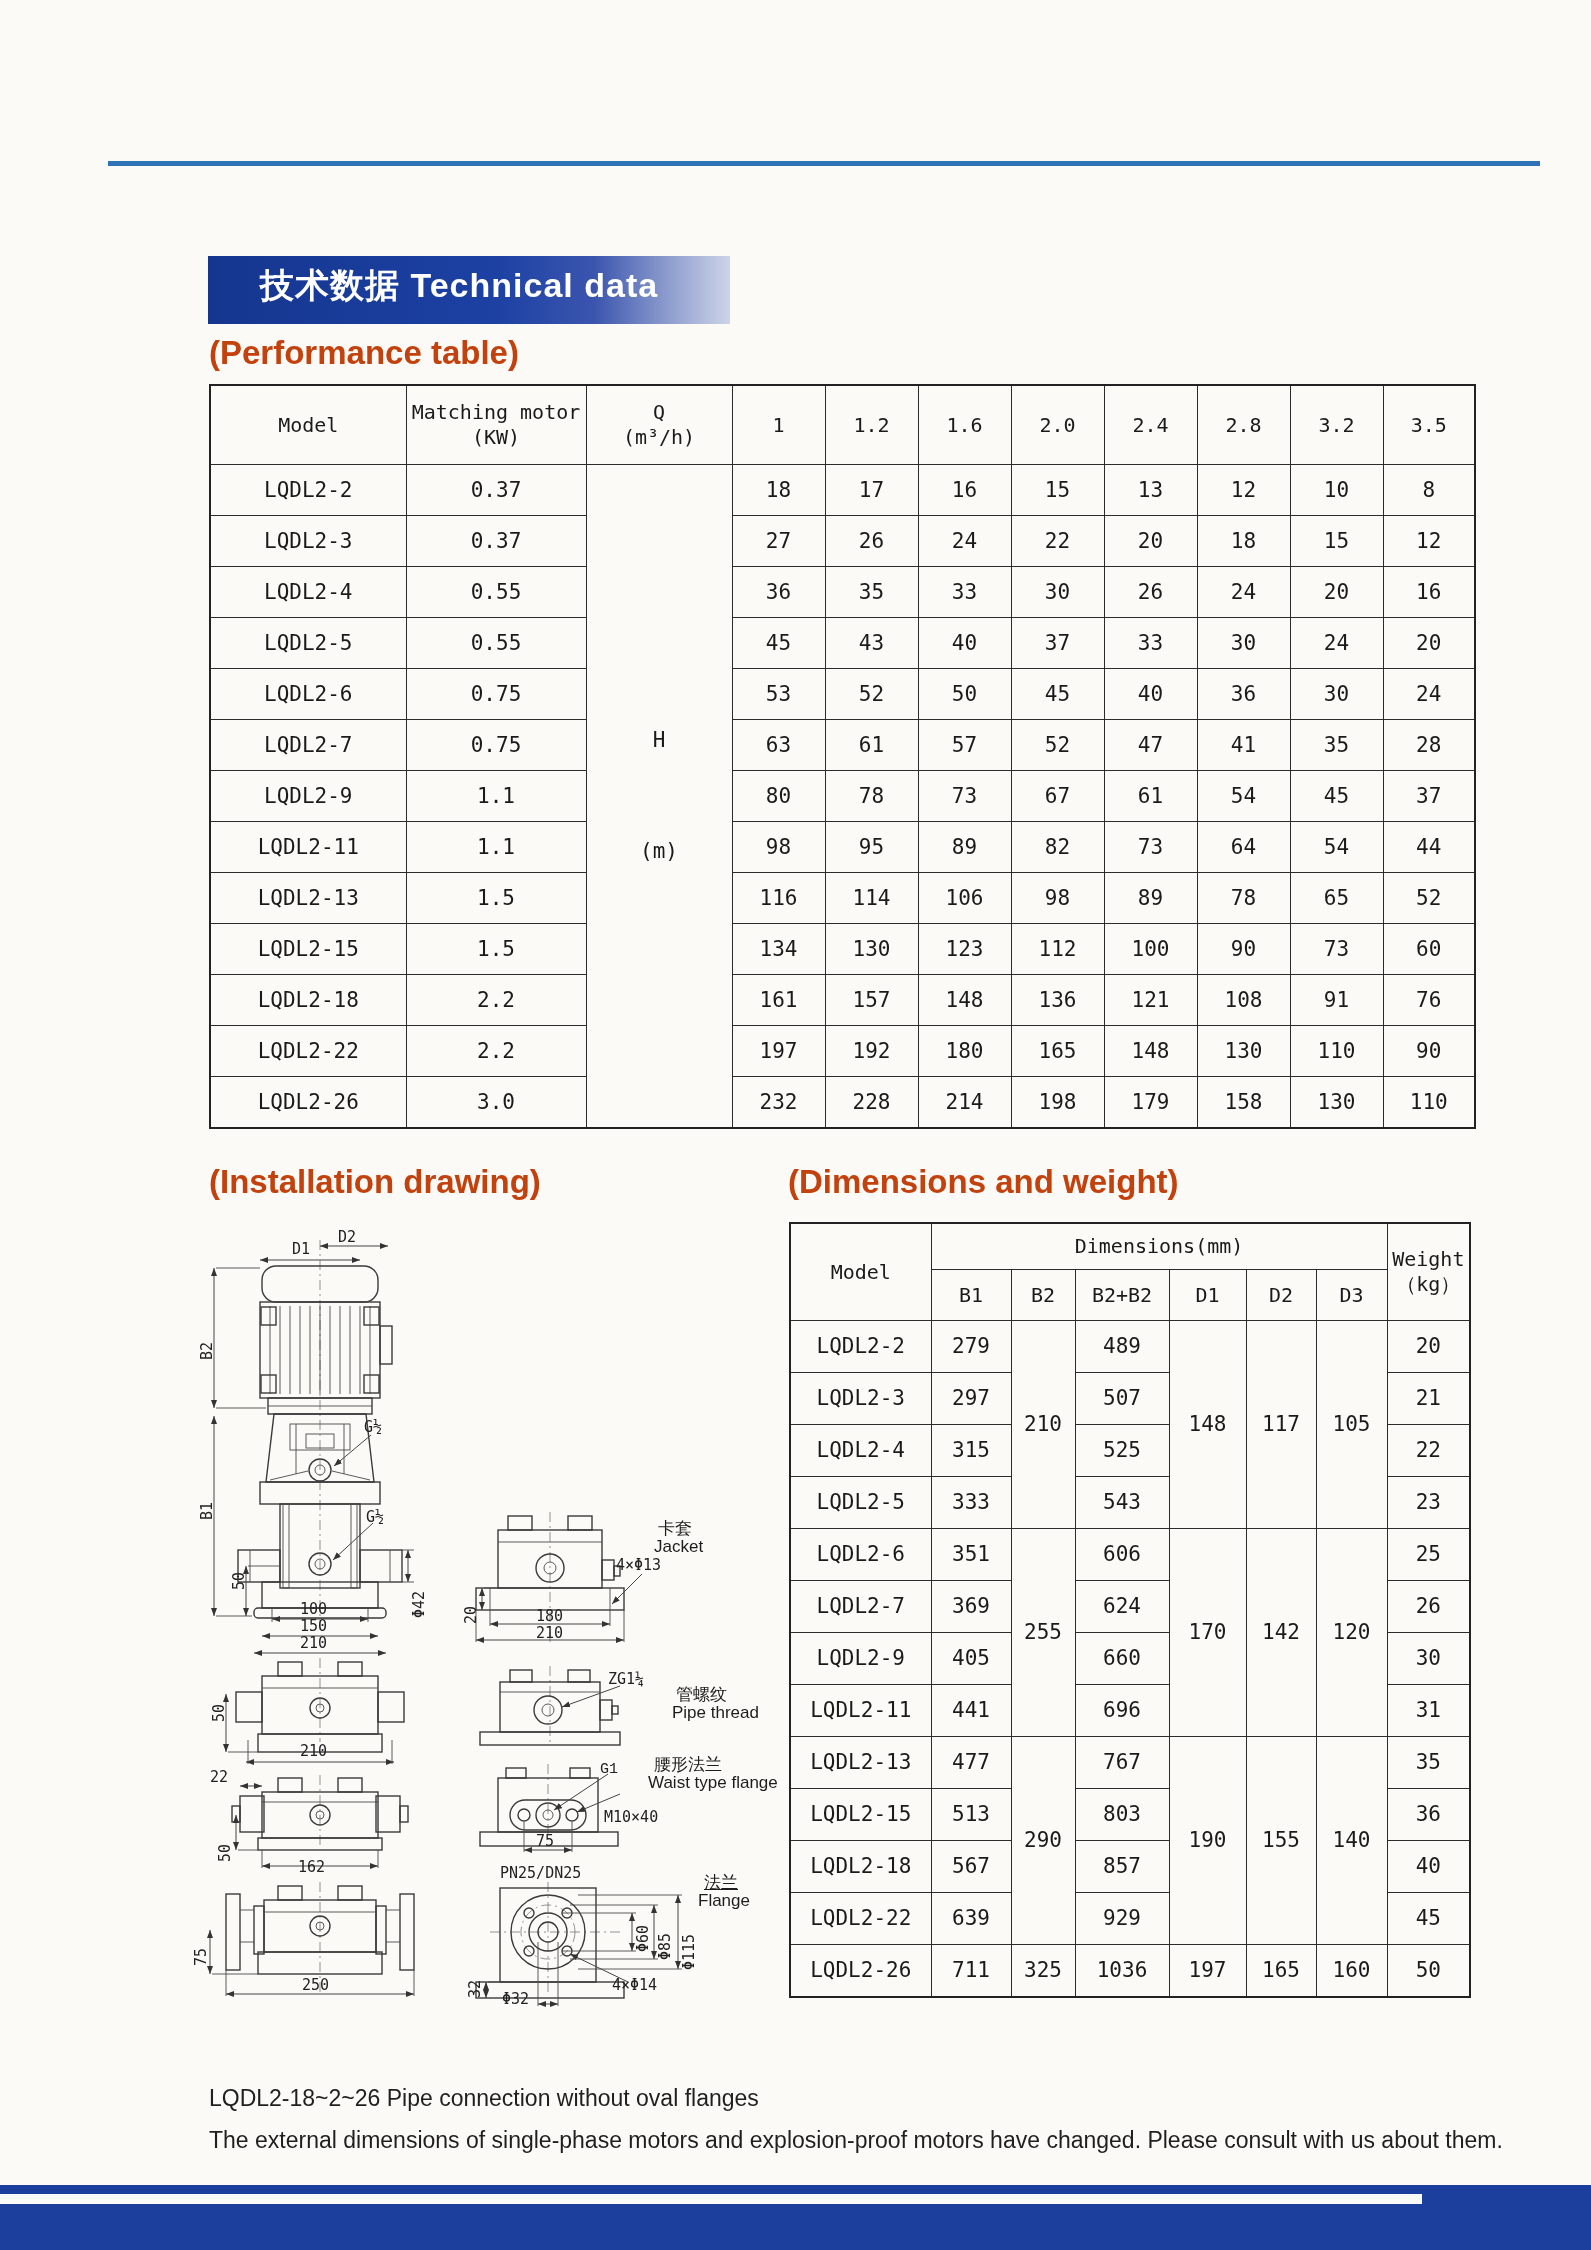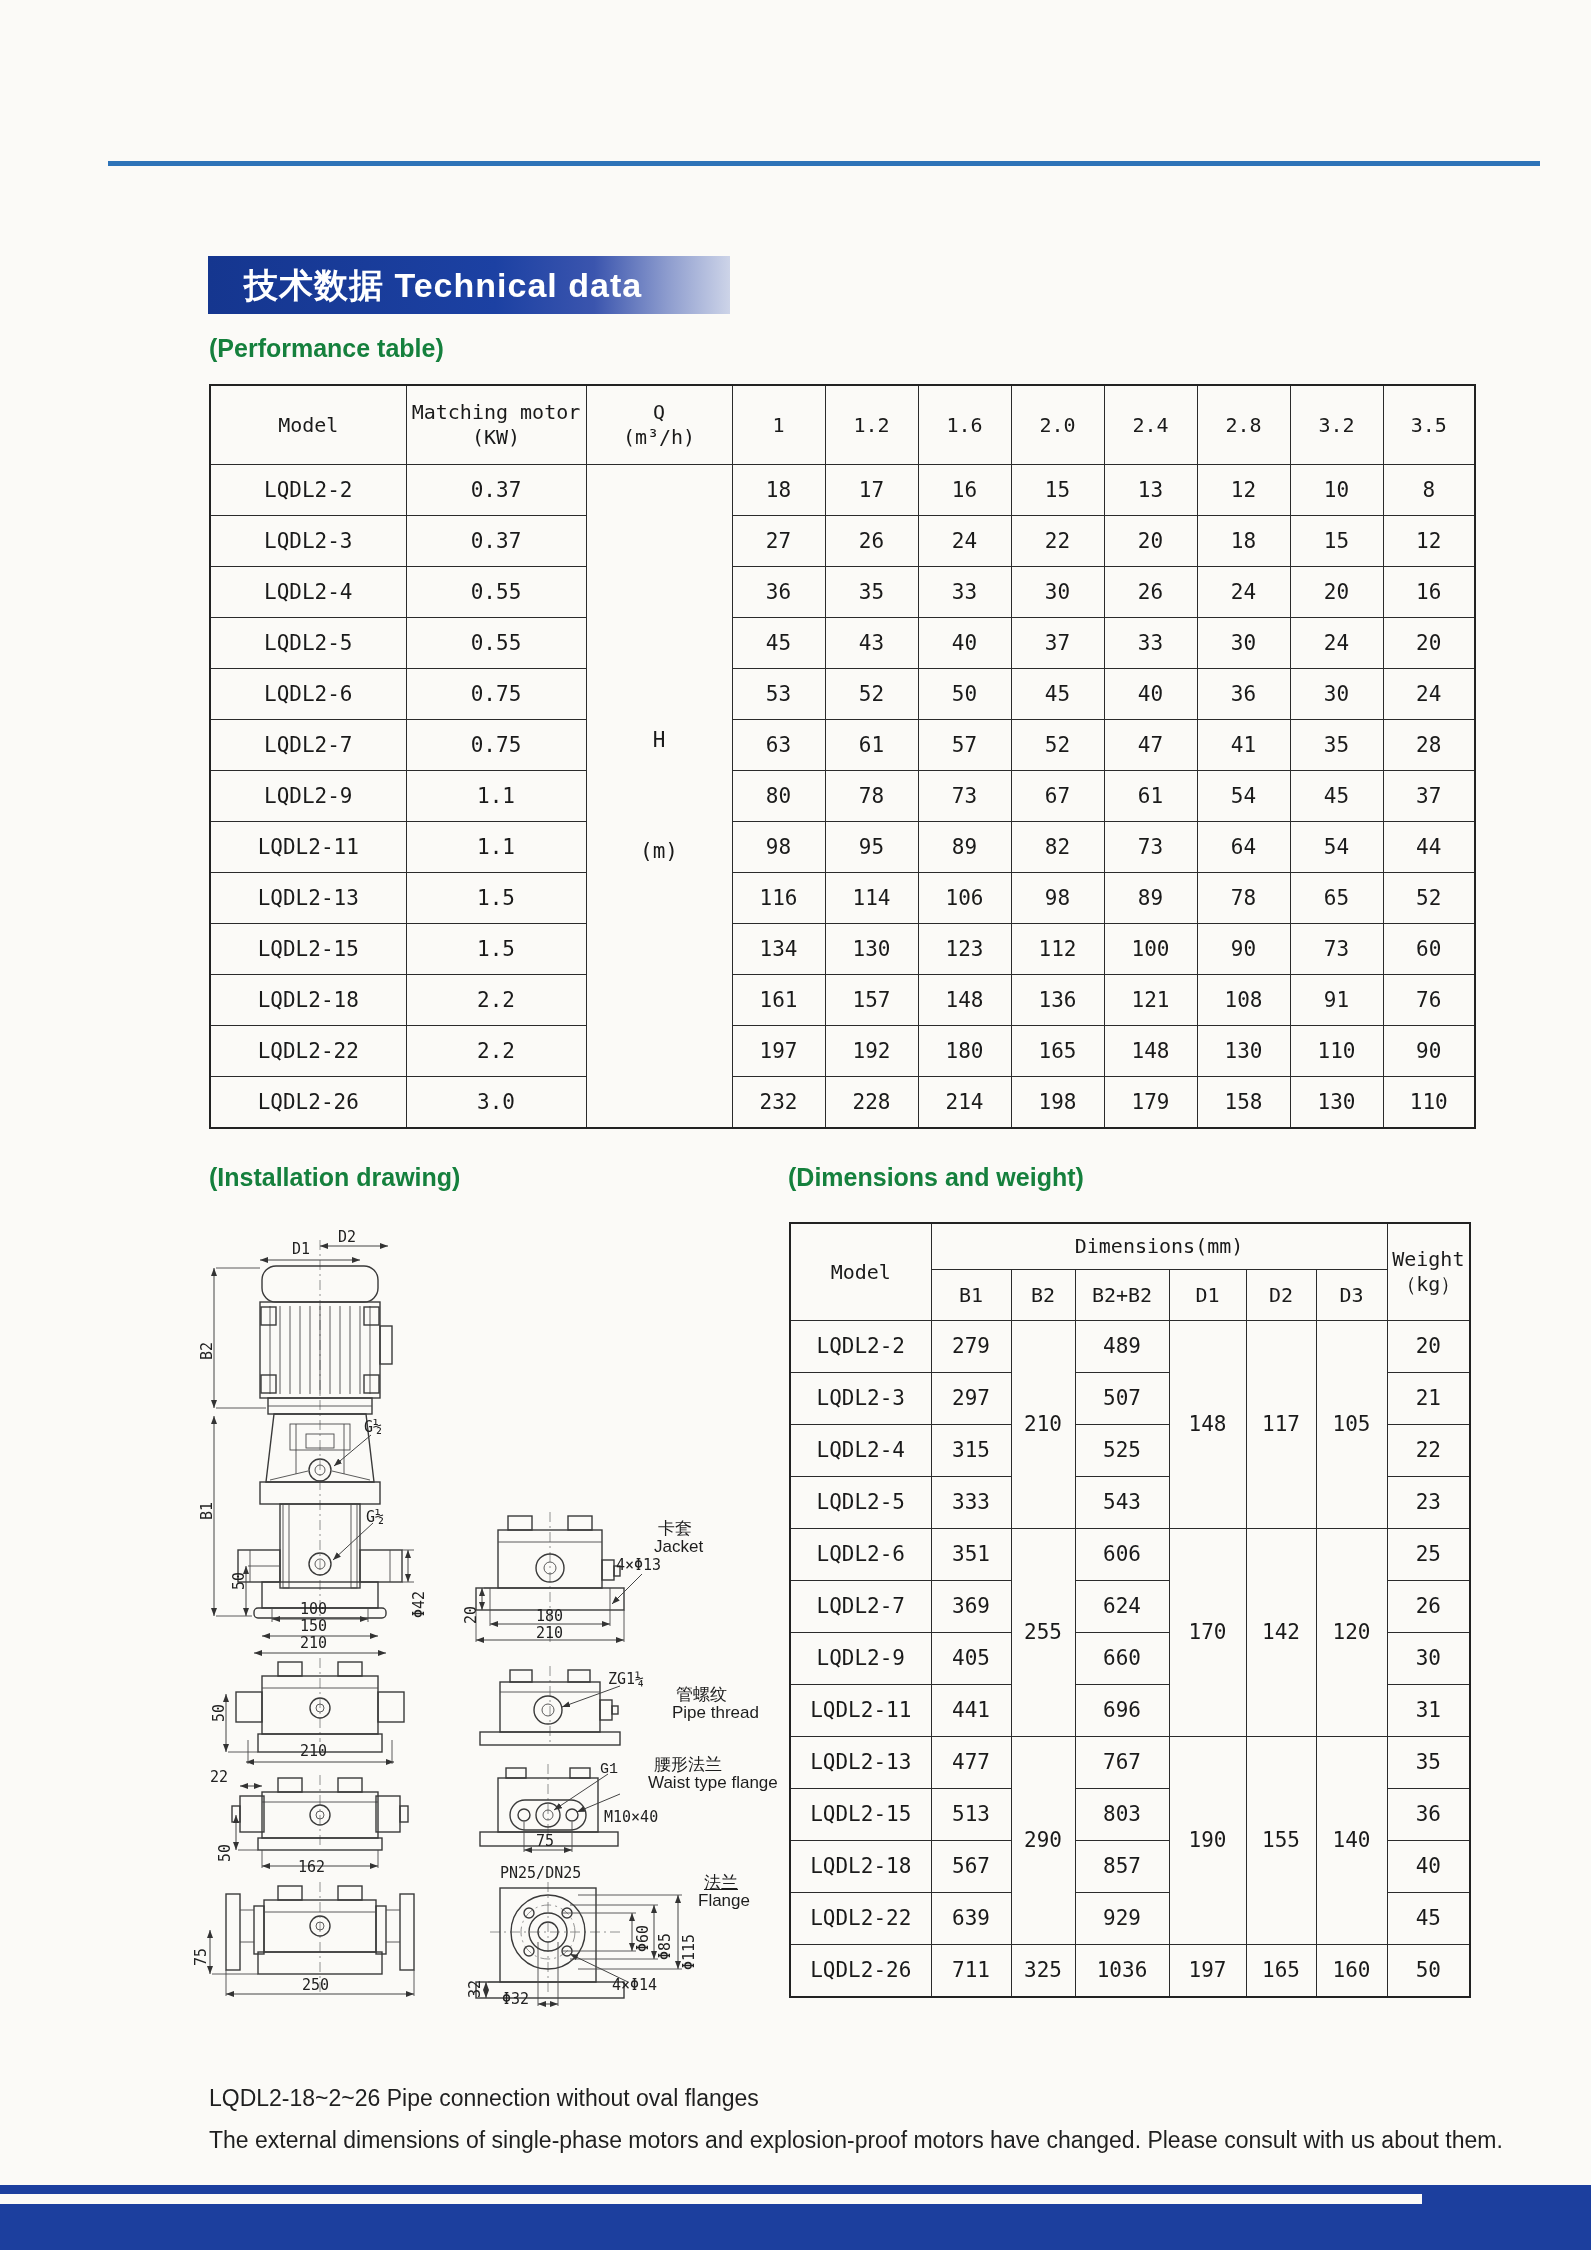--- a/index.html
+++ b/index.html
@@ -5,26 +5,26 @@
   html,body{margin:0;padding:0;}
   body{
     width:1591px;height:2250px;position:relative;overflow:hidden;
     background:#fbfaf7;font-family:"Liberation Sans",sans-serif;color:#1c1c1c;
   }
   .abs{position:absolute;}
   
   .top-rule{left:108px;top:161px;width:1432px;height:5px;background:#2e73b8;}
   
   .header-bar{
-    left:208px;top:256px;width:522px;height:58px;
+    left:208px;top:256px;width:522px;height:68px;
     background:linear-gradient(90deg,#15368f 0%,#1c41a3 55%,#3b55ae 74%,#8d9cce 88%,#cdd4e8 100%);
     color:#fff;font-weight:bold;font-size:34px;line-height:58px;
-    padding-left:36px;box-sizing:border-box;letter-spacing:1px;white-space:nowrap;
+    padding-left:52px;box-sizing:border-box;letter-spacing:1px;white-space:nowrap;
   }
-  .sec-title{font-weight:bold;font-size:25px;color:#15803d;white-space:nowrap;}
+  .sec-title{font-weight:bold;font-size:33px;color:#c2410c;white-space:nowrap;}
   #perf-title{left:209px;top:334px;}
   #install-title{left:209px;top:1163px;}
   #dims-title{left:788px;top:1163px;}
 
   table{position:absolute;border-collapse:collapse;table-layout:fixed;background:transparent;}
   th,td{
     border:1.6px solid #2b2b2b;text-align:center;vertical-align:middle;
     font-family:"DejaVu Sans Mono","Liberation Mono",monospace;font-weight:400;
     color:#1a1a1a;padding:0;overflow:hidden;
   }

